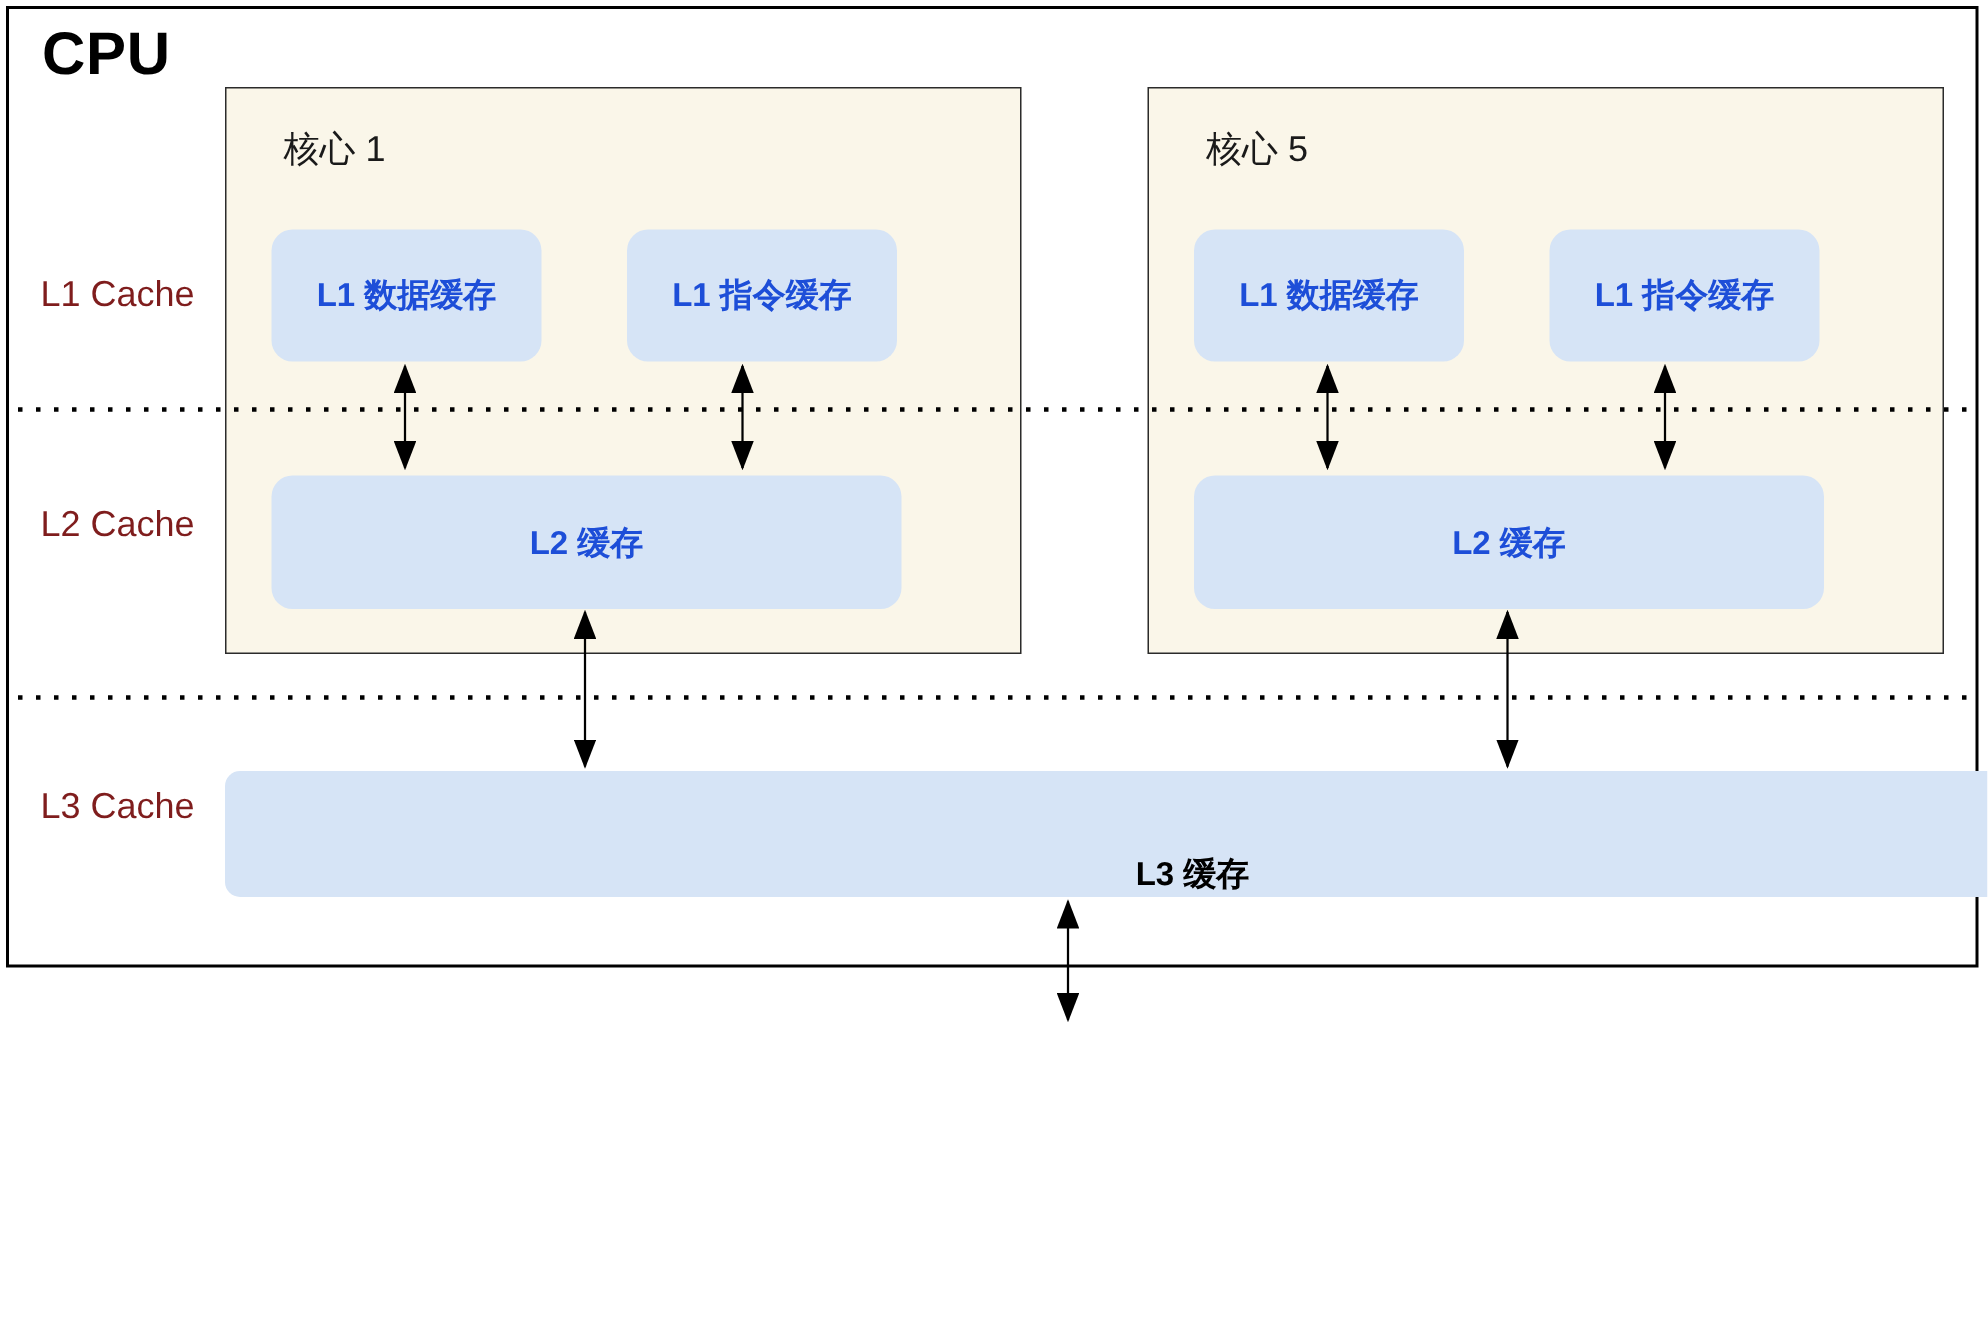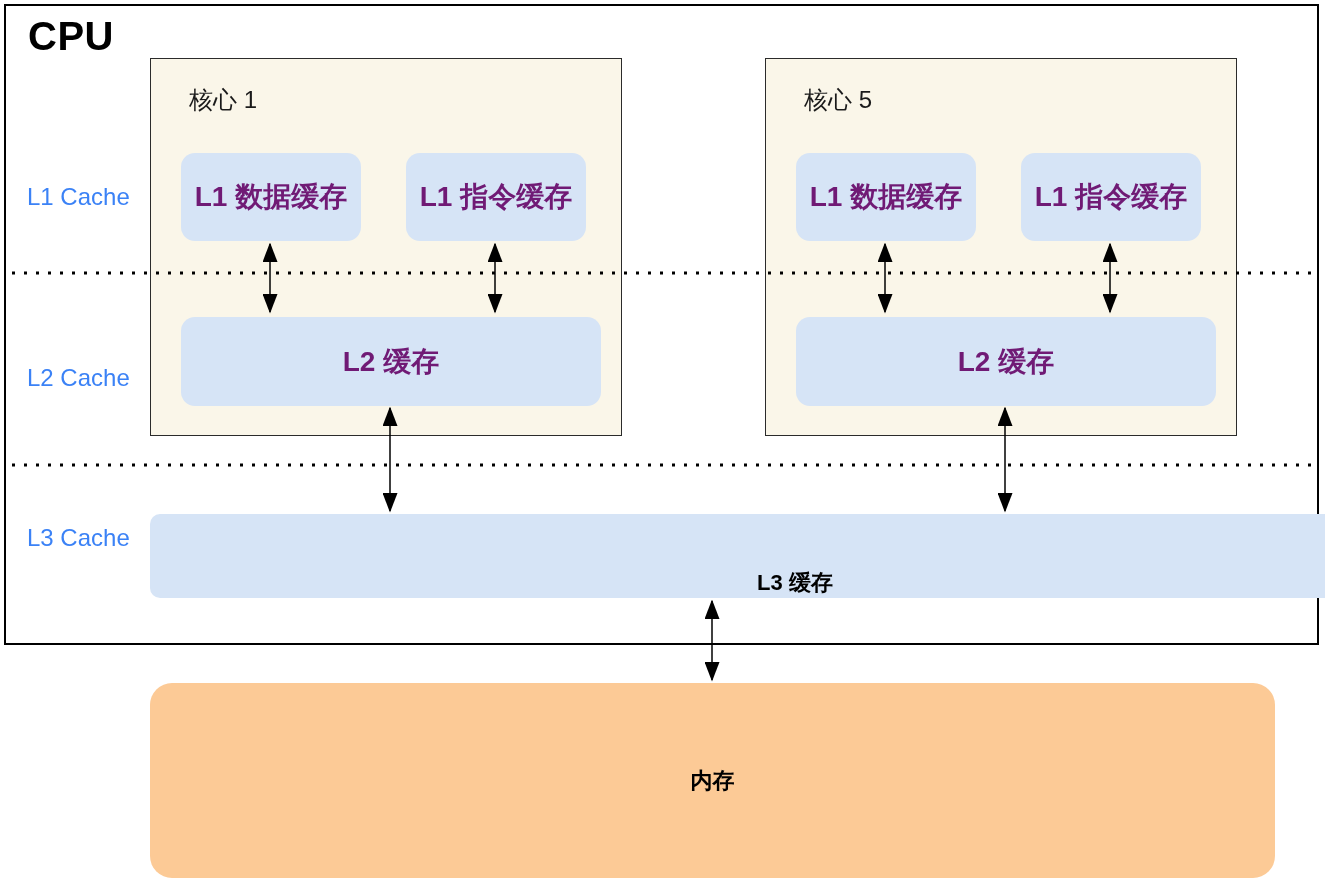--- a/index.html
+++ b/index.html
@@ -29,32 +29,32 @@
     left: 28px; top: 14px;
     font-size: 40px;
     font-weight: bold;
     letter-spacing: 0.5px;
   }
   .row-label {
     position: absolute;
     left: 27px;
     font-size: 24px;
     font-weight: 400;
-    color: #3b82f6;
+    color: #7f1d1d;
     line-height: 28px;
     white-space: nowrap;
   }
   .row-label.l1 { top: 183px; }
-  .row-label.l2 { top: 364px; }
+  .row-label.l2 { top: 336px; }
   .row-label.l3 { top: 524px; }
 
   .core {
     position: absolute;
     top: 58px;
-    width: 472px;
+    width: 531px;
     height: 378px;
     background: var(--core_bg, #faf6e9);
     border: 1.5px solid var(--core_border, #2b2b2b);
     box-sizing: border-box;
     padding-left: 24px;
   }
   .core.core-1 { left: 150px; }
   .core.core-2 { left: 765px; }
   .core-label {
     position: absolute;
@@ -64,28 +64,28 @@
     line-height: 30px;
     white-space: nowrap;
   }
   .cache-box {
     position: absolute;
     background: var(--cache_bg, #d6e4f6);
     border-radius: 14px;
     display: flex;
     align-items: center;
     justify-content: center;
-    font-size: 28px;
+    font-size: 22px;
     font-weight: bold;
-    color: #701a75;
+    color: #1d4ed8;
     white-space: nowrap;
   }
   .l1-box { top: 94px; width: 180px; height: 88px; }
   .l1-data  { left: 30px; }
-  .l1-instr { left: 255px; text-align: right; }
+  .l1-instr { left: 267px; text-align: right; }
   .l2-box { left: 30px; top: 258px; width: 420px; height: 89px; justify-content: center; }
 
   .l3-box {
     position: absolute;
     left: 150px; top: 514px;
     width: 1290px; height: 84px;
     background: var(--cache_bg, #d6e4f6);
     border-radius: 10px;
     display: flex;
     align-items: flex-end;
@@ -148,23 +148,20 @@
     </div>
     <div class="cache-box l2-box">
       <span>L2 缓存</span>
     </div>
   </div>
 
   <div class="l3-box">
     <span>L3 缓存</span>
   </div>
 
-  <div class="memory-box">
-    <span>内存</span>
-  </div>
 
   <svg class="overlay" viewBox="0 0 1325 881" xmlns="http://www.w3.org/2000/svg">
     <defs>
       <marker id="ah-end" viewBox="0 0 13 10" refX="12" refY="5" markerWidth="13" markerHeight="10" orient="auto">
         <path d="M0,0 L13,5 L0,10 z" fill="#000"></path>
       </marker>
       <marker id="ah-start" viewBox="0 0 13 10" refX="12" refY="5" markerWidth="13" markerHeight="10" orient="auto-start-reverse">
         <path d="M0,0 L13,5 L0,10 z" fill="#000"></path>
       </marker>
     </defs>

